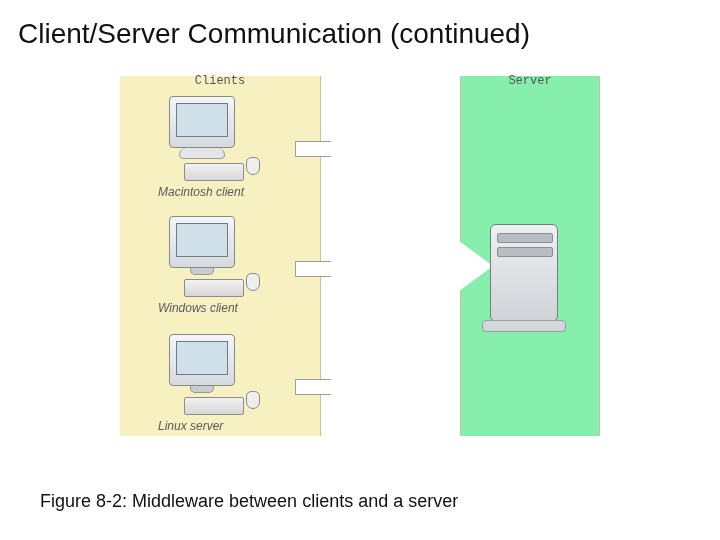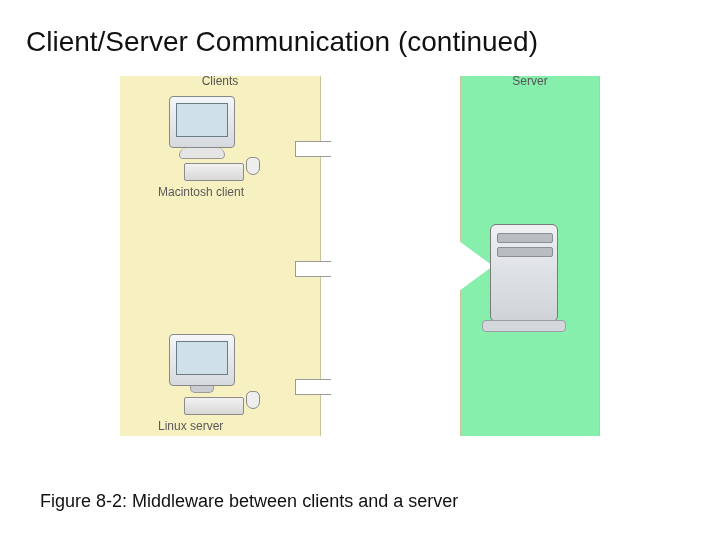--- a/index.html
+++ b/index.html
@@ -1,43 +1,43 @@
 <!DOCTYPE html>
 <html><head>
 <meta charset="utf-8">
 <style>
   html,body{margin:0;padding:0;width:720px;height:540px;font-family:Arial,Helvetica,sans-serif;background:#fff;color:#111;}
-  .slide{width:720px;height:540px;position:relative;box-sizing:border-box;padding:8px;}
+  .slide{width:720px;height:540px;position:relative;box-sizing:border-box;padding:0;}
   .title{font-size:28px;line-height:1.15;padding:18px 18px 8px 18px;}
   .caption{position:absolute;left:40px;bottom:28px;font-size:18px;}
   .fig{position:absolute;left:120px;top:76px;width:480px;height:390px;}
   
   .col{position:absolute;top:0;height:360px;}
   .col-clients{left:0;width:200px;background:#f7f1c1;}
   .col-middleware{left:200px;width:140px;background:#e2876a;}
   .col-server{left:340px;width:140px;background:#86efac;}
   .col-border{position:absolute;top:0;height:360px;width:1px;background:#c9c39a;}
-  .hdr{position:absolute;top:-2px;left:0;width:100%;text-align:center;font-size:12px;color:#555;}
+  .hdr{position:absolute;top:-2px;left:0;width:100%;text-align:center;font-size:12px;color:#555;font-family:Liberation Mono, monospace;}
   
   .arrow-right{position:absolute;width:60px;height:36px;}
   .ar-body{position:absolute;left:0;top:11px;width:36px;height:14px;background:#fff;border:1px solid #9b9b9b;}
   .ar-head{position:absolute;left:36px;top:0;width:0;height:0;border-top:18px solid transparent;border-bottom:18px solid transparent;border-left:22px solid #fff;}
   .ar-head-edge{position:absolute;left:36px;top:0;width:0;height:0;border-top:18px solid transparent;border-bottom:18px solid transparent;border-left:22px solid #9b9b9b;z-index:-1;transform:translateX(1px);}
   
   .bigarrow{position:absolute;left:305px;top:140px;width:100px;height:100px;}
   .big-head{position:absolute;left:0;top:0;width:0;height:0;border-top:50px solid transparent;border-bottom:50px solid transparent;border-left:68px solid #fff;}
   .big-head-edge{position:absolute;left:0;top:0;width:0;height:0;border-top:50px solid transparent;border-bottom:50px solid transparent;border-left:70px solid #999;z-index:-1;}
   
   .pc{position:absolute;left:22px;width:120px;}
   .pc .monitor{width:64px;height:50px;border:1px solid #888;border-radius:4px;background:linear-gradient(#f4f6f8,#d6dadf);position:relative;margin:0 auto;}
   .pc .monitor .screen{position:absolute;left:6px;top:6px;right:6px;bottom:10px;background:#cfe0e8;border:1px solid #6d7c84;}
   .pc .stand{width:22px;height:6px;background:#c9cdd2;margin:0 auto;border:1px solid #999;border-top:none;border-radius:0 0 5px 5px;}
   .pc .kb{width:58px;height:16px;margin:4px 0 0 42px;border:1px solid #8c8c8c;border-radius:2px;background:linear-gradient(#f2f2f2,#d7d7d7);position:relative;}
   .pc .mouse{position:absolute;left:104px;bottom:24px;width:12px;height:16px;border:1px solid #888;border-radius:6px 6px 8px 8px;background:#eee;}
-  .pc-label{font-size:12px;color:#5a5a5a;text-align:left;margin:4px 0 0 16px;}
+  .pc-label{font-size:12px;color:#5a5a5a;text-align:left;margin:4px 0 0 16px;font-style:italic;}
   
   .mac .stand{width:44px;height:10px;border-radius:10px 10px 6px 6px;background:#e5e5e5;}
   
   .server{position:absolute;left:370px;top:148px;width:66px;height:96px;border:1px solid #7a7a7a;border-radius:6px;background:linear-gradient(#eef0f2,#cfd3d7);}
   .server:before{content:"";position:absolute;left:6px;top:8px;width:54px;height:8px;background:#b8bdc2;border:1px solid #8a8e92;border-radius:2px;}
   .server:after{content:"";position:absolute;left:6px;top:22px;width:54px;height:8px;background:#b8bdc2;border:1px solid #8a8e92;border-radius:2px;}
   .srv-base{position:absolute;left:362px;top:244px;width:82px;height:10px;background:#d4d8dc;border:1px solid #9a9ea2;border-radius:4px;}
 </style>
 </head>
 <body>
@@ -57,20 +57,29 @@
     <div class="col-border" style="left:479px"></div>
 
     <div class="pc mac" style="top:20px">
       <div class="monitor">
           <div class="screen"></div>
         </div>
       <div class="stand"></div>
       <div class="kb"></div>
       <div class="mouse"></div>
       <div class="pc-label">Macintosh client</div>
+    </div>
+    <div class="pc" style="top:140px">
+      <div class="monitor">
+          <div class="screen"></div>
+        </div>
+      <div class="stand"></div>
+      <div class="kb"></div>
+      <div class="mouse"></div>
+      <div class="pc-label">Windows client</div>
     </div>
     <div class="pc" style="top:258px">
       <div class="monitor">
           <div class="screen"></div>
         </div>
       <div class="stand"></div>
       <div class="kb"></div>
       <div class="mouse"></div>
       <div class="pc-label">Linux server</div>
     </div>

